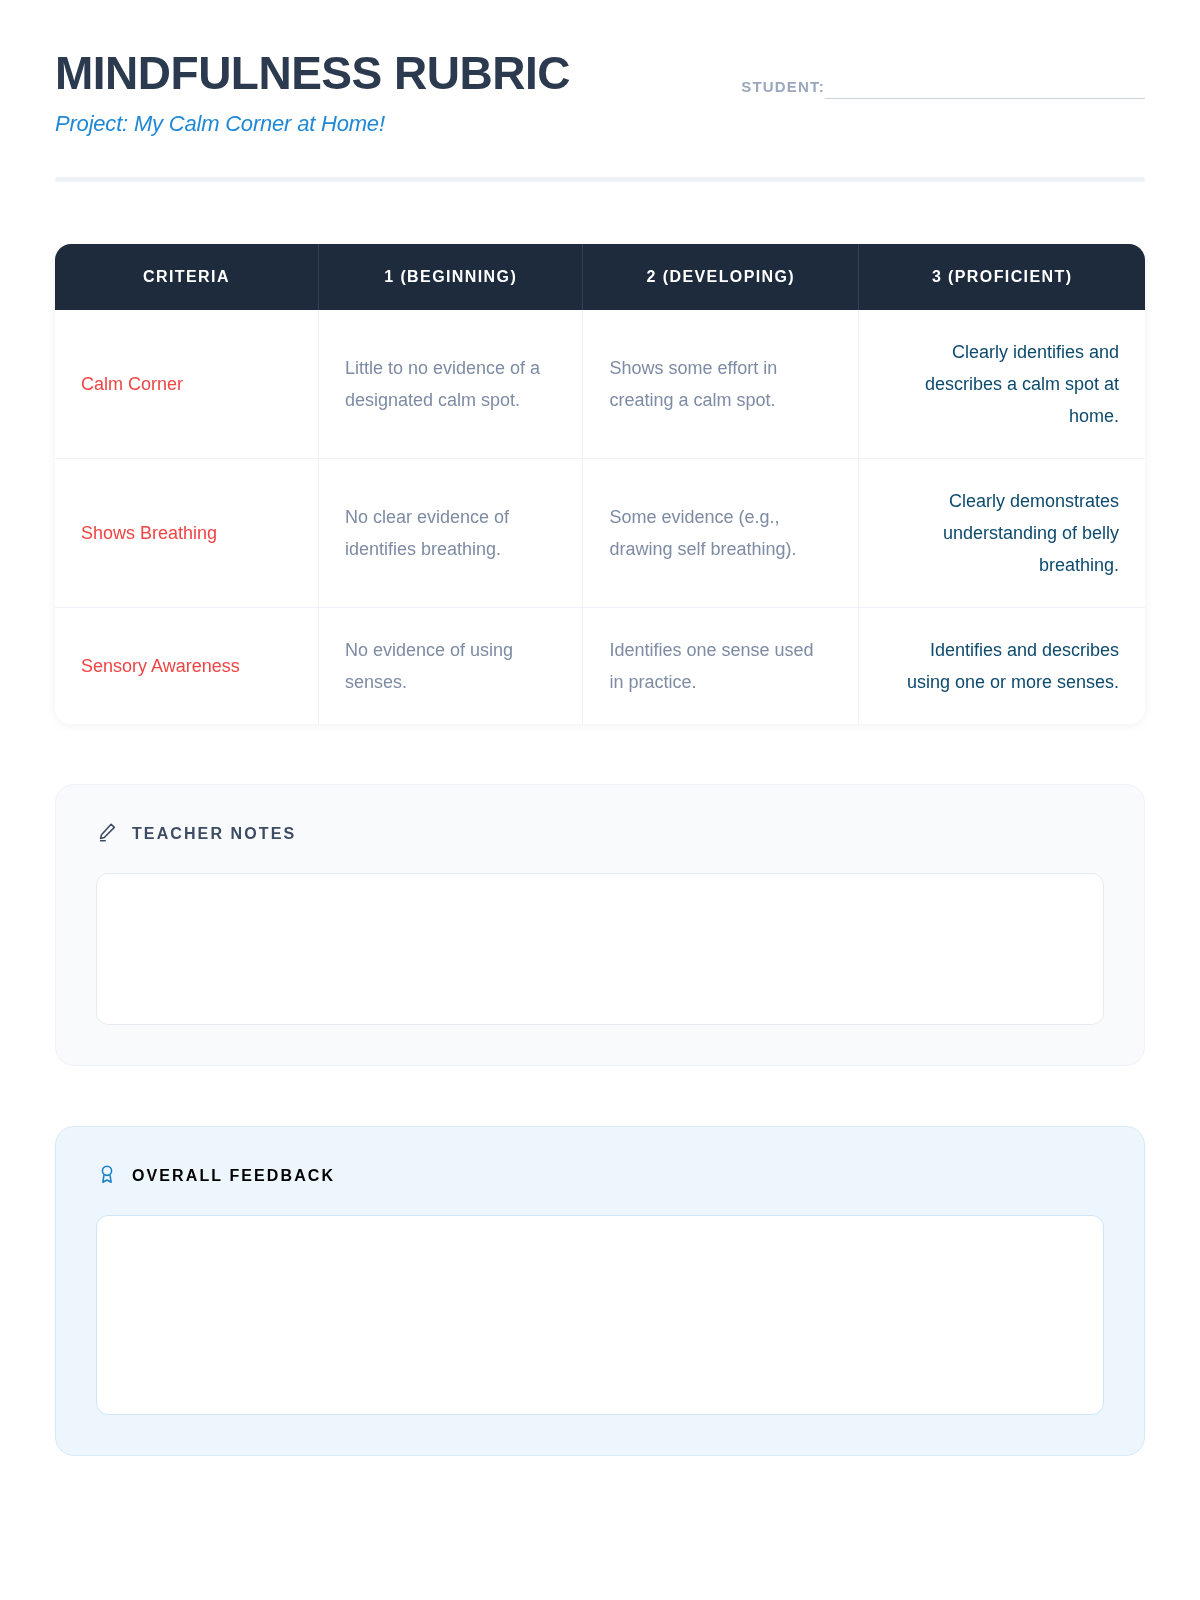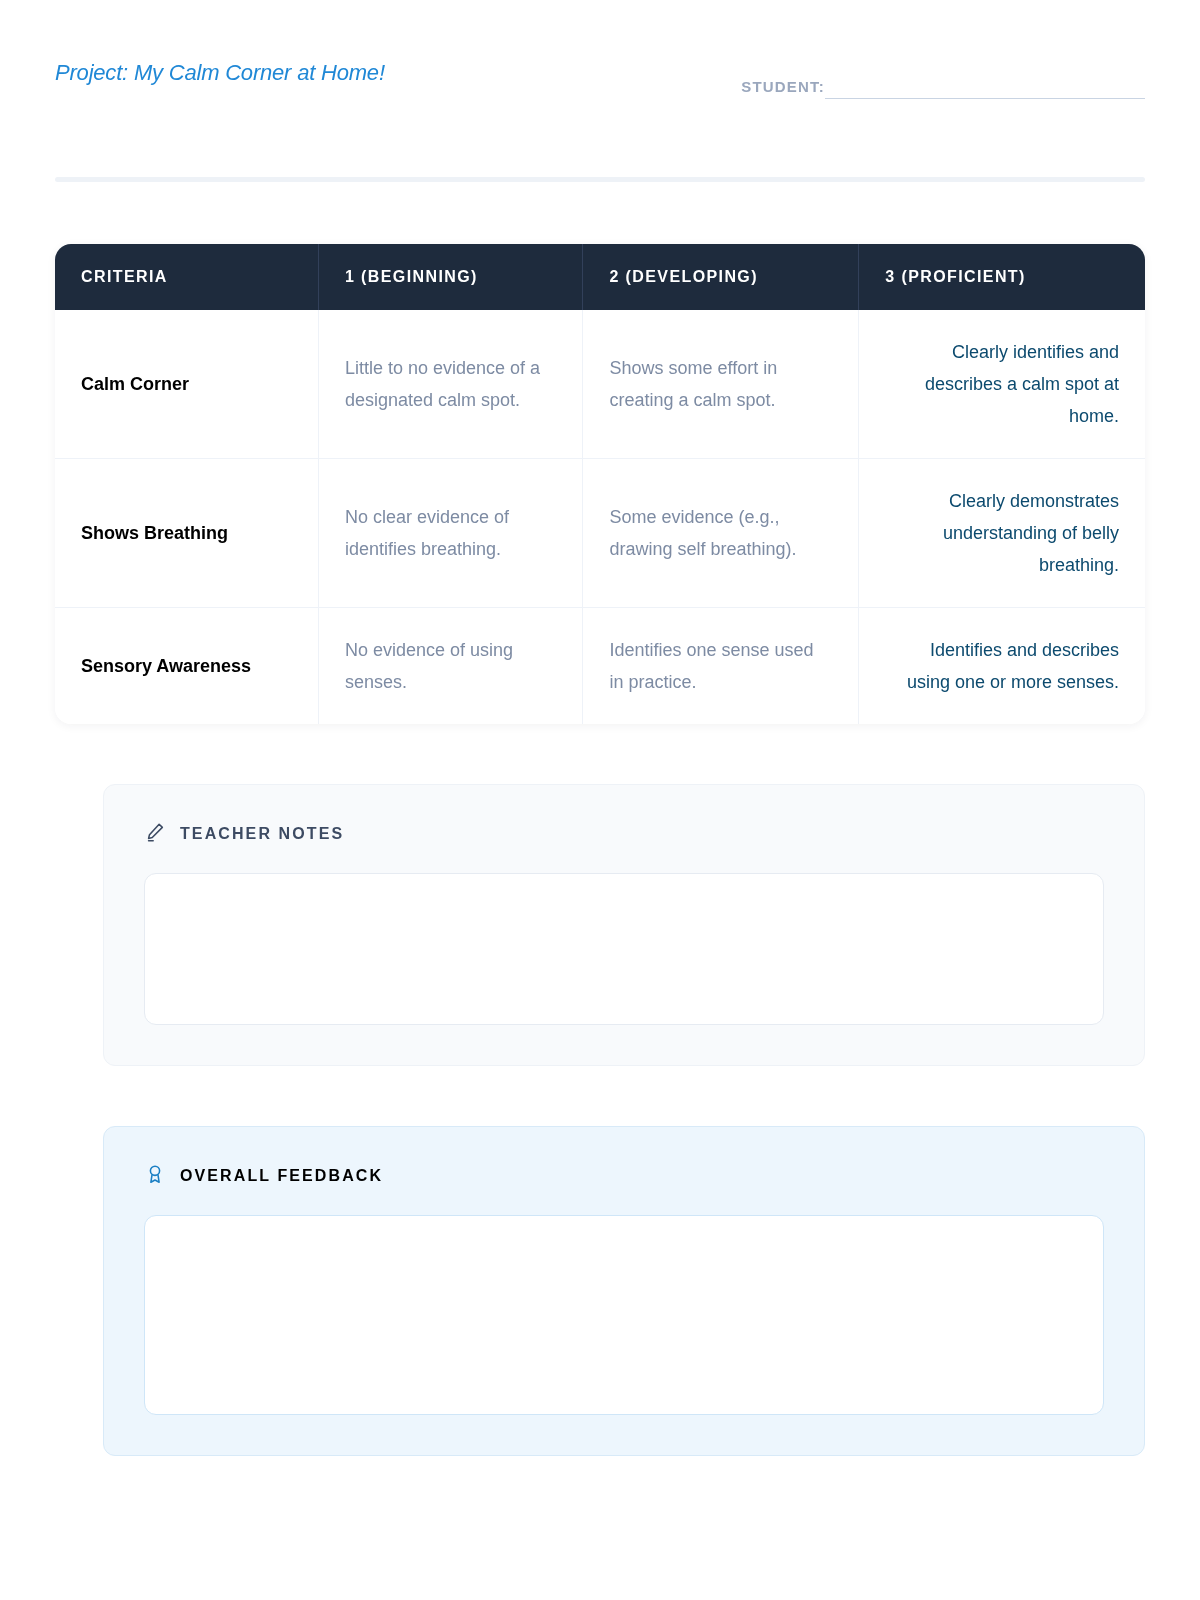--- a/index.html
+++ b/index.html
@@ -89,60 +89,59 @@
     border-collapse: collapse;
     table-layout: fixed;
   }
 
   table.rubric thead th {
     background: #1e2b3d;
     color: #ffffff;
     font-size: 16px;
     font-weight: 700;
     letter-spacing: 1.4px;
-    text-align: left;
+    text-align: center;
     padding: 24px 26px;
     border-right: 1px solid #32405a;
   }
   table.rubric thead th:last-child { border-right: none; }
 
   table.rubric tbody td {
     border-right: 1px solid #eef2f8;
     border-bottom: 1px solid #eef2f8;
     padding: 26px 26px;
     vertical-align: middle;
     font-size: 18px;
     line-height: 1.78;
     background: #ffffff;
   }
   table.rubric tbody td:last-child { border-right: none; }
   table.rubric tbody tr:last-child td { border-bottom: none; }
 
   td.crit {
     background: #f8fafc;
-    color: #000000;
-    font-weight: 700;
+    color: #ef4444;
+    font-weight: 400;
     font-size: 18px;
   }
 
   td.lvl1, td.lvl2 { color: #7d8ba3; }
   td.lvl3 { color: #0c4a6e; text-align: right; }
 
   
   col.c1 { width: 255px; }
   col.c2 { width: 256px; }
   col.c3 { width: 267px; }
   col.c4 { width: 277px; }
 
   
   .panel {
     margin-top: 60px;
-    border-radius: 12px;
+    border-radius: 19px;
     padding: 36px 40px 40px 40px;
-    margin-left: 48px;
   }
 
   .panel.notes {
     background: #f8fafc;
     border: 1px solid #eef2f7;
   }
 
   .panel.feedback {
     background: #edf6fd;
     border: 1px solid #d8eaf8;
@@ -174,20 +173,21 @@
   .panel.notes .writebox { border: 1px solid #e6ebf2; }
   .panel.feedback .writebox { border: 1px solid #cfe6f8; }
   .panel.feedback .writebox { height: 200px; }
 </style>
 </head>
 <body>
 
 <div class="page">
 
   <div class="header">
+    <div class="title">MINDFULNESS RUBRIC</div>
     <div class="subtitle">Project: My Calm Corner at Home!</div>
 
     <div class="student-block">
       <span class="student-label">STUDENT:</span>
       <span class="student-line"></span>
     </div>
   </div>
 
   <div class="header-divider"></div>
 

